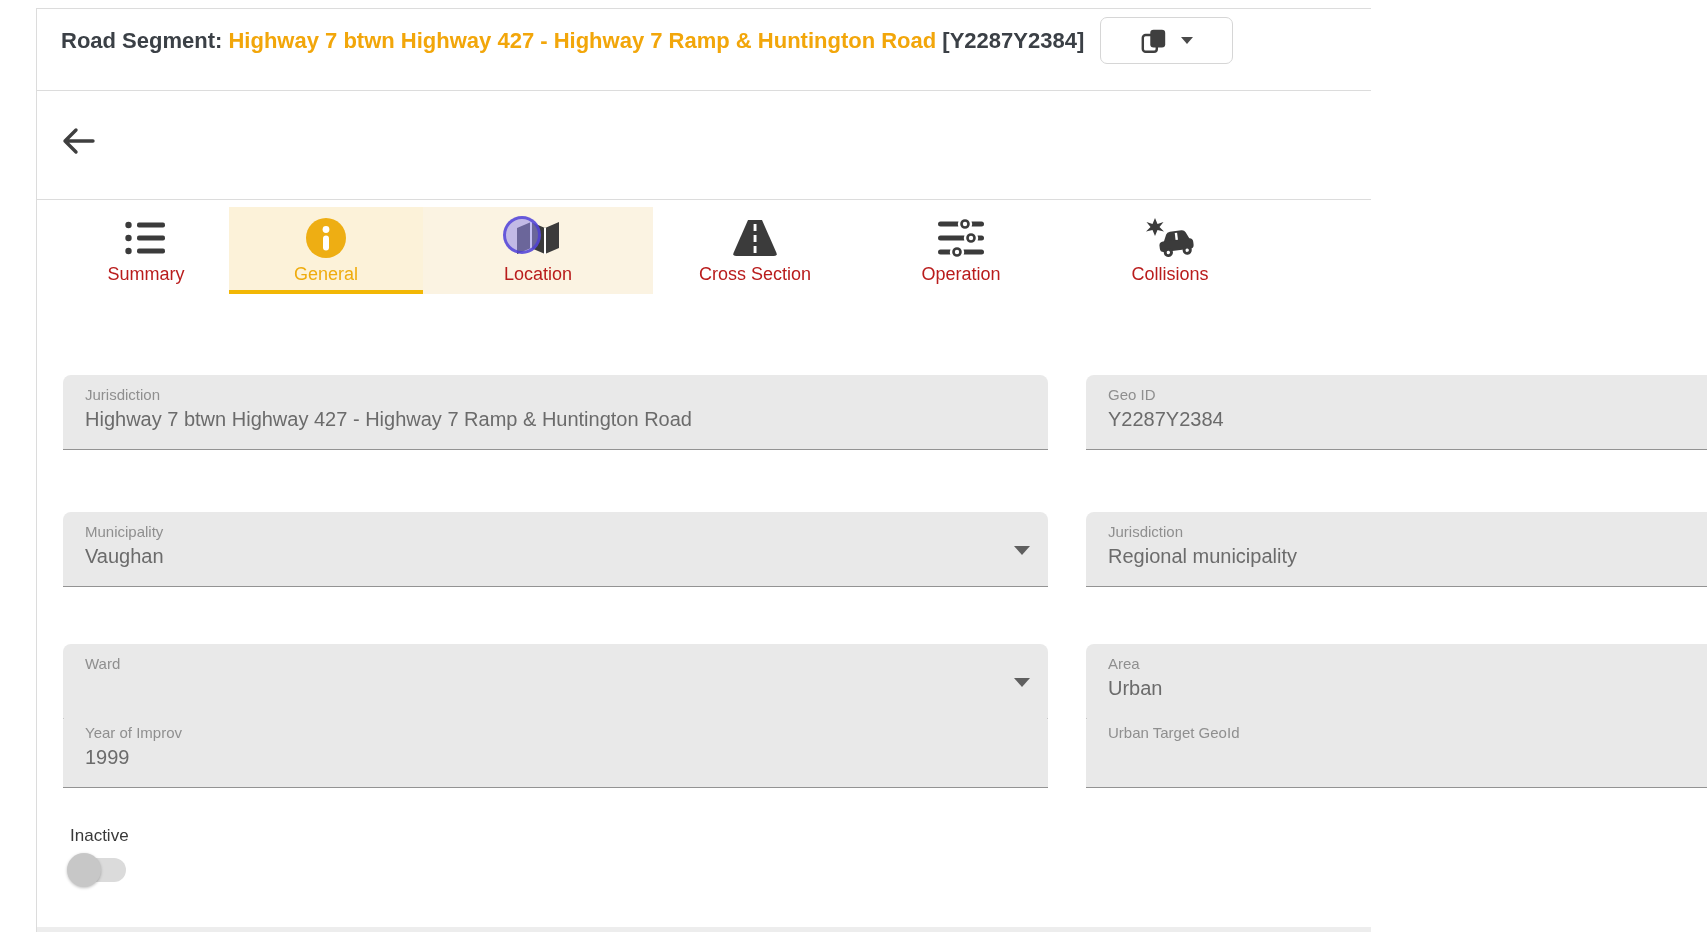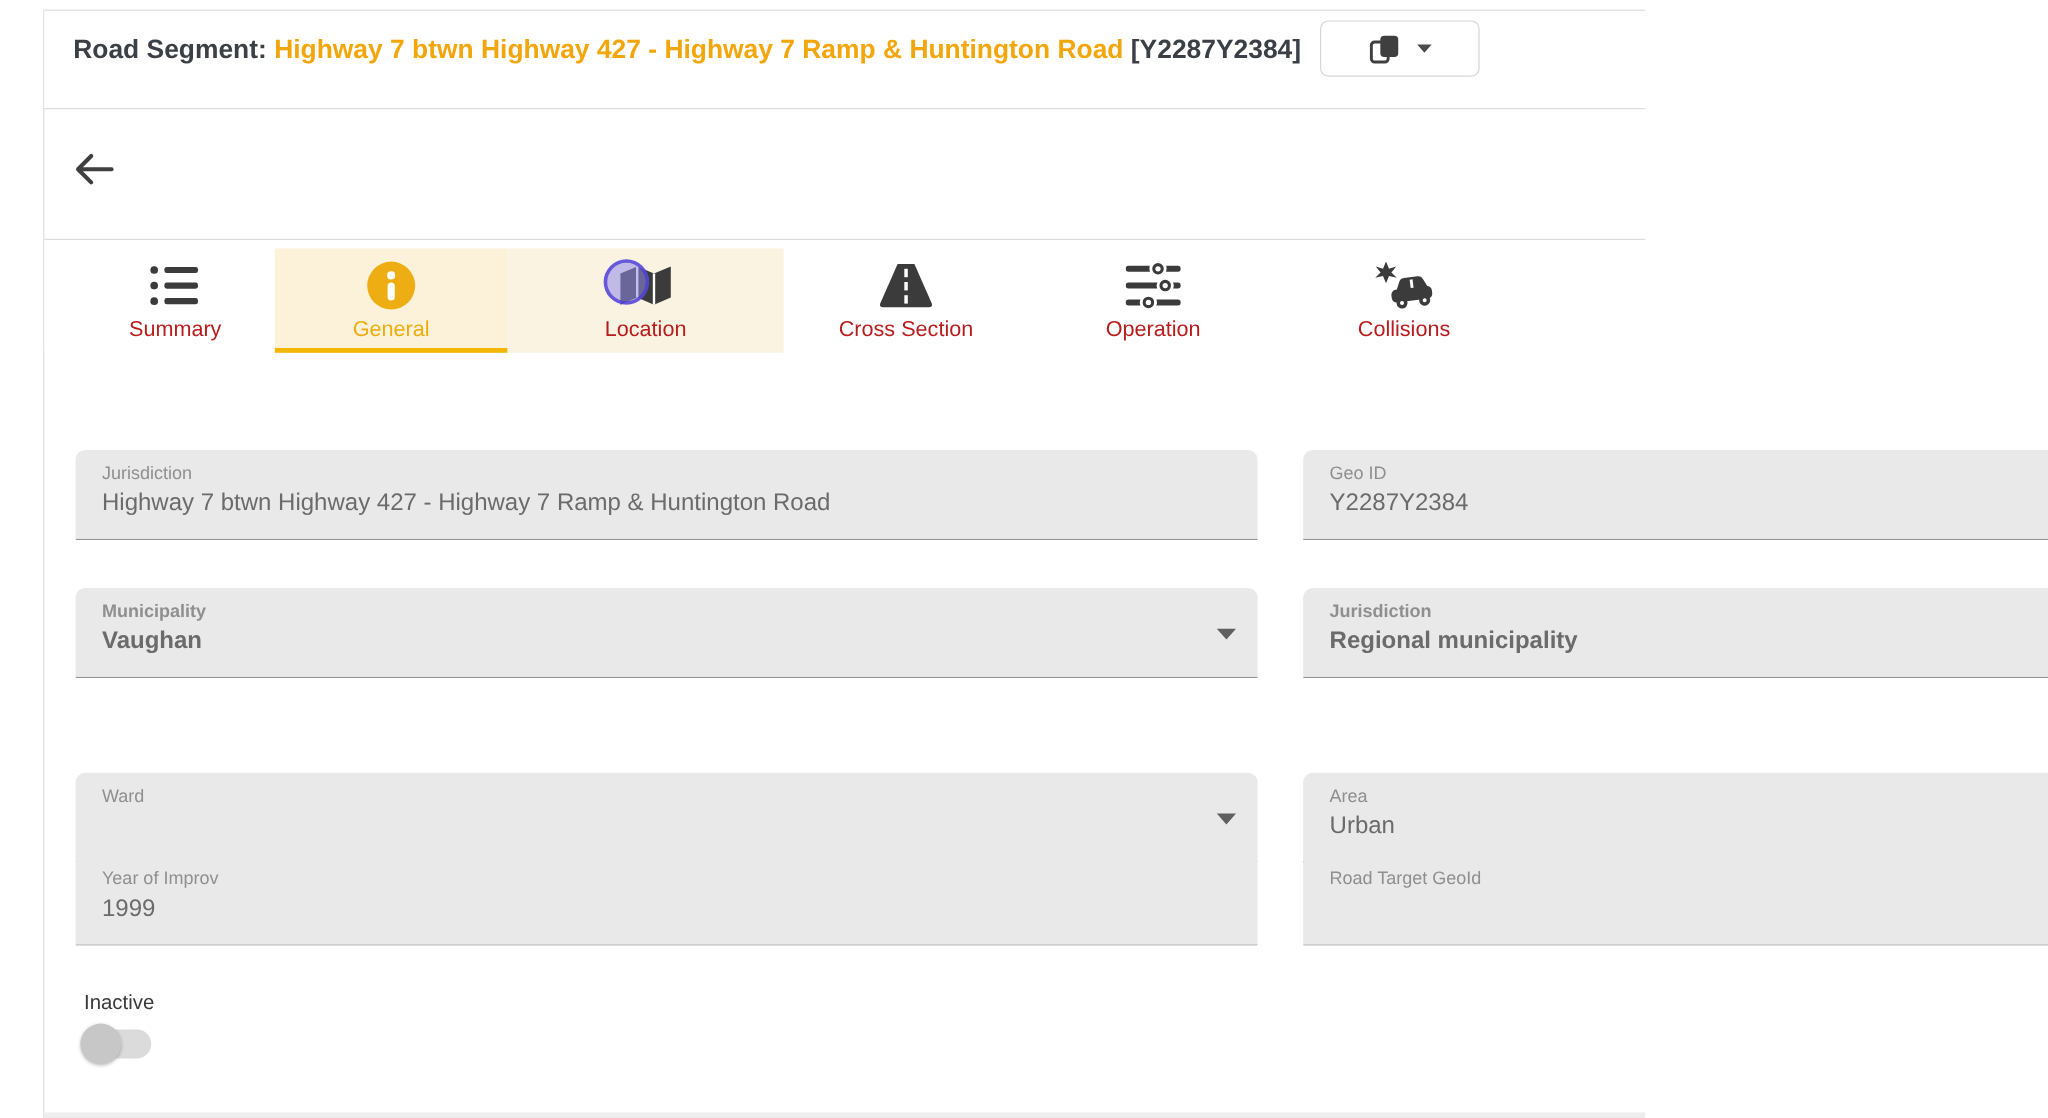--- a/index.html
+++ b/index.html
@@ -48,21 +48,21 @@
   .tab .ink-bar { position:absolute; left:0; right:0; bottom:0; height:4px; background:#f2b705; display:none; }
   .tab.is-active .ink-bar { display:block; }
   .click-ring { position:absolute; left:-12px; top:2px; width:38px; height:38px; border-radius:50%;
                 background:rgba(148,138,234,0.55); border:3px solid rgba(76,61,215,0.78); }
 
   
   .field { position:absolute; height:75px; background:#e9e9e9; border-radius:8px 8px 0 0;
            border-bottom:1px solid #939393; cursor:text; }
   .field.col-left { left:63px; width:985px; }
   .field.col-right { left:1086px; width:640px; }
-  .row1 { top:375px; } .row2 { top:490px;font-weight:bold; } .row3 { top:601px;margin-top:43px; } .row4 { top:713px; }
+  .row1 { top:375px; } .row2 { top:512px; } .row3 { top:601px;margin-top:43px; } .row4 { top:713px; }
   .field .f-label { position:absolute; left:22px; top:11px; font-size:15px; color:#8f8f8f; }
   .field .f-value { position:absolute; left:22px; top:33px; font-size:20px; color:#6b6b6b; white-space:nowrap; }
   .field .select-caret { position:absolute; right:18px; top:34px; width:0; height:0;
                          border-left:8px solid transparent; border-right:8px solid transparent;
                          border-top:9px solid #5f5f5f; }
 
   
   .inactive-label { position:absolute; left:70px; top:826px; font-size:17px; color:#393939; }
   .toggle { position:absolute; left:70px; top:857px; width:56px; height:26px; cursor:pointer; }
   .toggle .track { position:absolute; left:0; top:1px; width:56px; height:24px; border-radius:12px; background:#dbdbdb; }
@@ -227,21 +227,21 @@
   <div class="field col-right row3">
     <span class="f-label">Area</span>
     <span class="f-value">Urban</span>
   </div>
 
   <div class="field col-left row4">
     <span class="f-label">Year of Improv</span>
     <span class="f-value">1999</span>
   </div>
   <div class="field col-right row4">
-    <span class="f-label">Road Target GeoId</span>
+    <span class="f-label">Urban Target GeoId</span>
     <span class="f-value"></span>
   </div>
 
   <div class="inactive-label">Inactive</div>
   <div class="toggle">
     <span class="track"></span>
     <span class="thumb"></span>
   </div>
 
   <div class="bottom-strip"></div>

